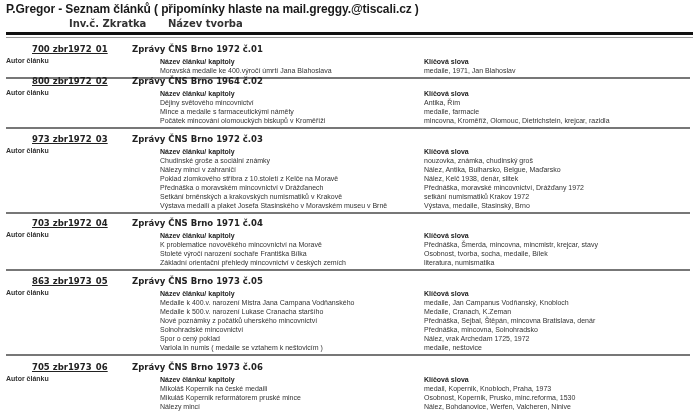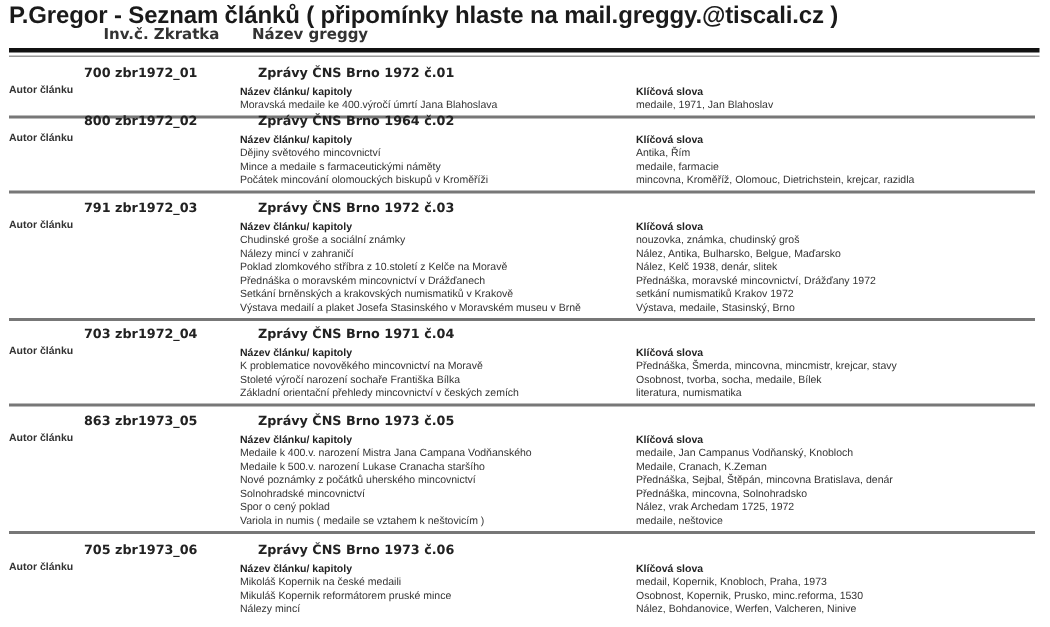--- a/index.html
+++ b/index.html
@@ -1,39 +1,39 @@
 <!DOCTYPE html>
 <html><head>
   <meta charset="utf-8">
   <style>
     html, body { margin: 0; padding: 0; background: #ffffff; }
     body { width: 700px; height: 418px; overflow: hidden; position: relative; font-family: "Liberation Sans", sans-serif; color: #222; }
-    .title { position: absolute; left: 6px; top: 2px; font-size: 16px; font-weight: bold; color: #1a1a1a; white-space: nowrap; letter-spacing: -0.1px; }
+    .title { position: absolute; left: 6px; top: 2px; font-size: 12px; font-weight: bold; color: #1a1a1a; white-space: nowrap; letter-spacing: -0.1px; }
     .colhead { position: absolute; top: 18px; font-family: "DejaVu Sans", sans-serif; font-size: 10px; font-weight: bold; color: #333; white-space: nowrap; padding-left: 36px; }
     .colhead.inv { left: 33px; }
     .colhead.name { left: 132px; }
     .rule-thick { position: absolute; left: 6px; width: 687px; top: 32px; height: 3px; background: #111; }
     .rule-thin { position: absolute; left: 6px; width: 687px; top: 37px; height: 1px; background: #999; }
     .record { position: absolute; left: 0; width: 700px; }
     .rec-head { position: absolute; top: 0; left: 0; height: 12px; font-family: "DejaVu Sans", sans-serif; font-size: 8.5px; font-weight: bold; color: #222; white-space: nowrap; }
-    .rec-head .code { position: absolute; left: 56px; }
-    .rec-head .book { position: absolute; left: 132px; margin-left: 40px; }
+    .rec-head .code { position: absolute; left: 32px; text-decoration: underline; }
+    .rec-head .book { position: absolute; left: 132px; }
     .author-label { position: absolute; left: 6px; top: 13px; font-size: 7px; font-weight: bold; color: #333; white-space: nowrap; }
     .col { position: absolute; top: 13px; font-size: 7px; color: #333; white-space: nowrap; line-height: 9px; }
     .col.articles { left: 160px; }
     .col.keywords { left: 424px; }
     .col .hdr { font-weight: bold; color: #222; }
     .sep { position: absolute; left: 6px; width: 684px; height: 2px; background: #777; }
   </style>
 </head>
 <body>
 
 <div class="title">P.Gregor - Seznam článků  ( připomínky hlaste na mail.greggy.@tiscali.cz )</div>
 <div class="colhead inv">Inv.č. Zkratka</div>
-<div class="colhead name">Název greggy</div>
+<div class="colhead name">Název tvorba</div>
 <div class="rule-thick"></div>
 <div class="rule-thin"></div>
 
 <div id="records">
     <div class="record" style="top: 44px;">
       <div class="rec-head">
         <span class="code">700 zbr1972_01</span>
         <span class="book">Zprávy ČNS Brno 1972 č.01</span>
       </div>
       <div class="author-label">Autor článku</div>
@@ -62,21 +62,21 @@
       <div class="col keywords">
         <div class="hdr">Klíčová slova</div>
         <div>Antika, Řím</div>
         <div>medaile, farmacie</div>
         <div>mincovna, Kroměříž, Olomouc, Dietrichstein, krejcar, razidla</div>
       </div>
       <div class="sep" style="top: 51px;"></div>
     </div>
     <div class="record" style="top: 134px;">
       <div class="rec-head">
-        <span class="code">791 zbr1972_03</span>
+        <span class="code">973 zbr1972_03</span>
         <span class="book">Zprávy ČNS Brno 1972 č.03</span>
       </div>
       <div class="author-label">Autor článku</div>
       <div class="col articles">
         <div class="hdr">Název článku/ kapitoly</div>
         <div>Chudinské groše a sociální známky</div>
         <div>Nálezy mincí v zahraničí</div>
         <div>Poklad zlomkového stříbra z 10.století z Kelče na Moravě</div>
         <div>Přednáška o moravském mincovnictví v Drážďanech</div>
         <div>Setkání brněnských a krakovských numismatiků v Krakově</div>

